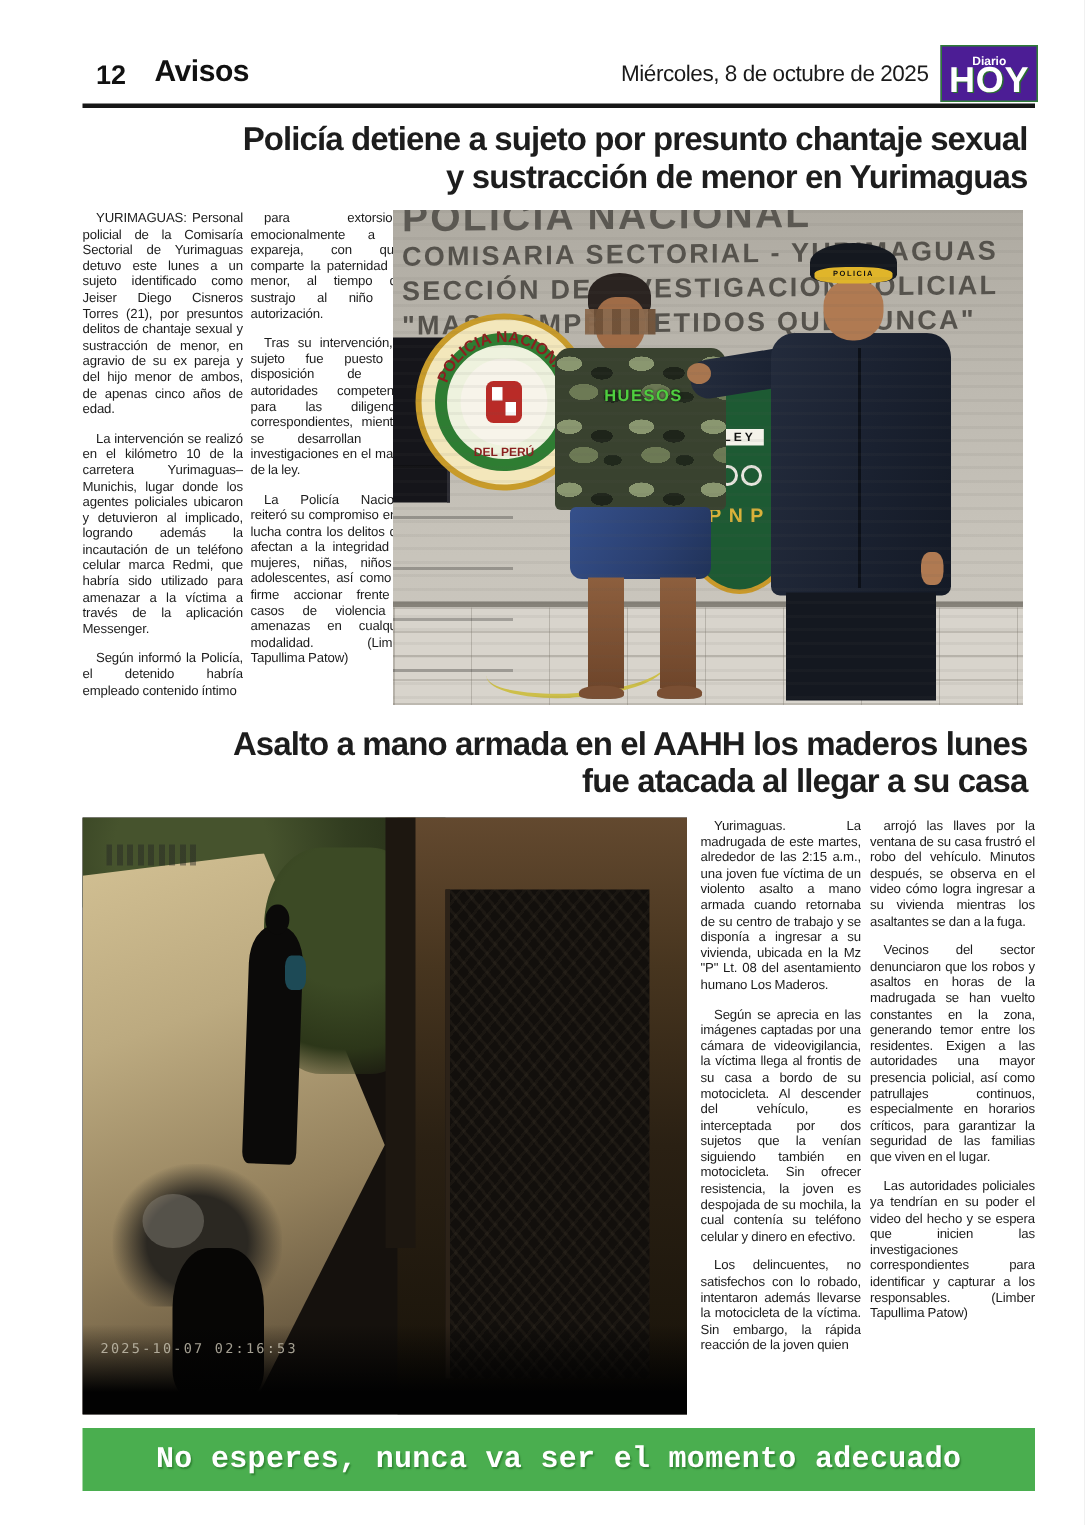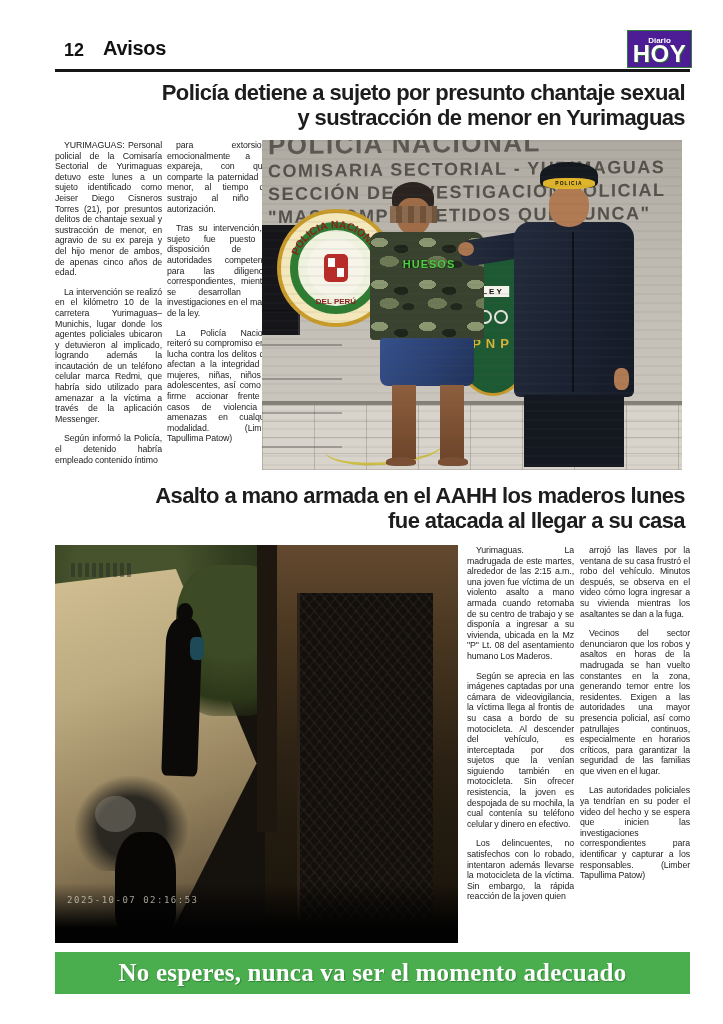--- a/index.html
+++ b/index.html
@@ -129,30 +129,31 @@
   .cctv-fig2{position:absolute;left:15%;top:72%;width:15%;height:25%;background:#070605;border-radius:40% 40% 18% 18%;}
   .cctv-shadow{position:absolute;left:0;bottom:0;width:100%;height:15%;background:linear-gradient(transparent,#020202 75%);}
   .cctv-tl{position:absolute;left:4%;top:4.5%;width:15%;height:3.5%;opacity:.55;
             background:repeating-linear-gradient(90deg,rgba(35,35,35,.8) 0 4px,transparent 4px 7px);}
   .cctv-ts{position:absolute;left:3%;top:88%;font-family:"DejaVu Sans Mono",monospace;font-size:9px;
             color:rgba(208,202,186,.78);letter-spacing:1.5px;filter:blur(.4px);}
 
   
   .banner{position:absolute;left:55px;top:952px;width:635px;height:42px;background:#4aae4f;
           display:flex;align-items:center;justify-content:center;}
-  .banner span{font-family:Liberation Serif, serif;font-weight:bold;font-size:25px;color:#ffffff;
+  .banner span{font-family:Liberation Mono, monospace;font-weight:bold;font-size:20px;color:#ffffff;
           letter-spacing:0.2px;text-shadow:1px 1px 1px rgba(0,60,0,.35);}
 </style>
 </head>
 <body>
 
 <div class="page">
 
   <div class="page-num">12</div>
   <div class="section-title">Avisos</div>
+  <div class="edition-date">Miércoles, 8 de octubre de 2025</div>
   <div class="logo">
     <span class="d">Diario</span>
     <span class="h">HOY</span>
   </div>
   <div class="header-rule"></div>
 
   <div class="headline headline-1">
     <div>Policía detiene a sujeto por presunto chantaje sexual</div>
     <div>y sustracción de menor en Yurimaguas</div>
   </div>

